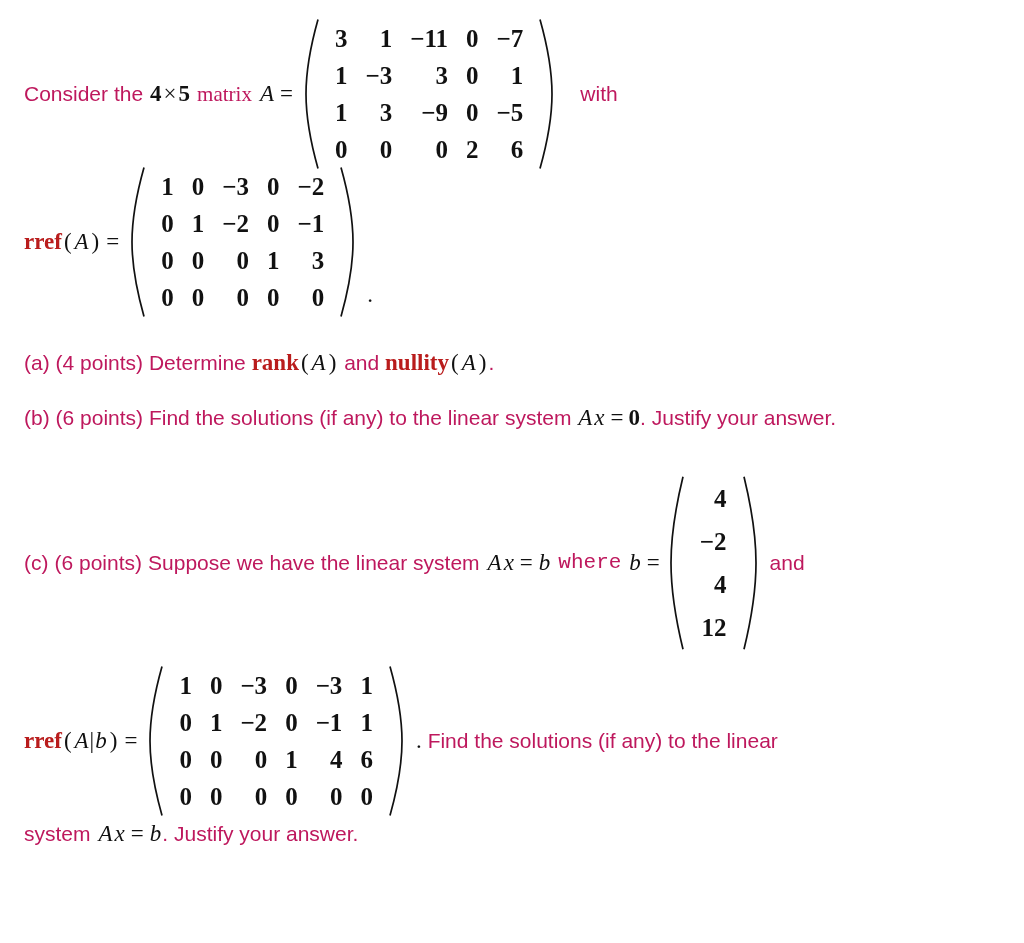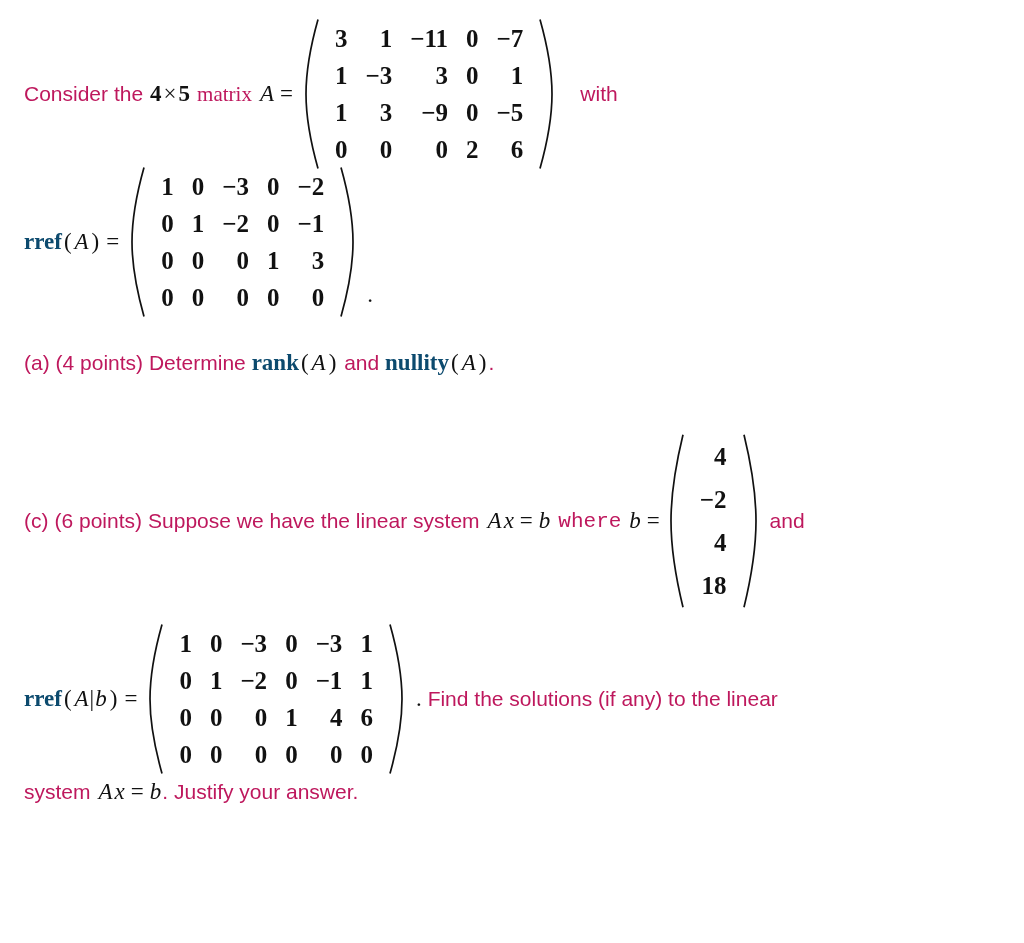--- a/index.html
+++ b/index.html
@@ -34,21 +34,21 @@
     font-family: "Liberation Serif", "DejaVu Serif", serif;
     font-style: normal;
     color: #111111;
     font-size: 23px;
     font-weight: 700;
   }
   .mop {                      
     font-family: "Liberation Serif", "DejaVu Serif", serif;
     font-style: normal;
     font-weight: 700;
-    color: #0c4a6e;
+    color: #b91c1c;
     font-size: 23px;
   }
   .msym {                     
     font-family: "Liberation Serif", "DejaVu Serif", serif;
     font-style: normal;
     color: #111111;
     font-size: 23px;
     padding: 0 2px;
   }
   .msym.rel { padding: 0 5px; }
@@ -225,20 +225,26 @@
     <span class="prose">(a)</span>
     <span class="prose">(4 points)</span>
     <span class="prose">Determine</span>
     <span class="mop">rank</span><span class="msym">(</span><span class="mi">A</span><span class="msym">)</span>
     <span class="prose">and</span>
     <span class="mop">nullity</span><span class="msym">(</span><span class="mi">A</span><span class="msym">)</span><span class="prose">.</span>
   </div>
 
   <div class="spacer-sm"></div>
 
+  <div class="qpara">
+    <span class="prose">(b)</span>
+    <span class="prose">(6 points)</span>
+    <span class="prose">Find the solutions (if any) to the linear system</span>
+    <span class="mi">A</span><span class="mi">x</span><span class="msym rel">=</span><span class="mn">0</span><span class="prose">. Justify your answer.</span>
+  </div>
 
   <div class="spacer-lg"></div>
 
   <div class="row">
     <span class="prose">(c)</span>
     <span class="prose" style="margin-left:6px;">(6 points)</span>
     <span class="prose" style="margin-left:6px; white-space:nowrap;">Suppose we have the linear system</span>
     <span class="mi" style="margin-left:7px;">A</span>
       <span class="mi">x</span>
       <span class="msym rel">=</span>
@@ -250,21 +256,21 @@
     <span class="matrix inline-vec">
       <span class="paren">
         <svg viewBox="0 0 16 100" preserveAspectRatio="none">
           <path d="M14 1 C5 22, 2 40, 2 50 C2 60, 5 78, 14 99" fill="none" stroke="#111111" stroke-width="1.7" vector-effect="non-scaling-stroke"></path>
         </svg>
       </span>
       <span class="mgrid cols1">
         <span class="mcell" style="padding:9px 9px;">4</span>
         <span class="mcell" style="padding:9px 9px;">−2</span>
         <span class="mcell" style="padding:9px 9px;">4</span>
-        <span class="mcell" style="padding:9px 9px;">18</span>
+        <span class="mcell" style="padding:9px 9px;">12</span>
       </span>
       <span class="paren">
         <svg viewBox="0 0 16 100" preserveAspectRatio="none">
           <path d="M2 1 C11 22, 14 40, 14 50 C14 60, 11 78, 2 99" fill="none" stroke="#111111" stroke-width="1.7" vector-effect="non-scaling-stroke"></path>
         </svg>
       </span>
     </span>
 
     <span class="prose" style="margin-left:8px;">and</span>
   </div>

